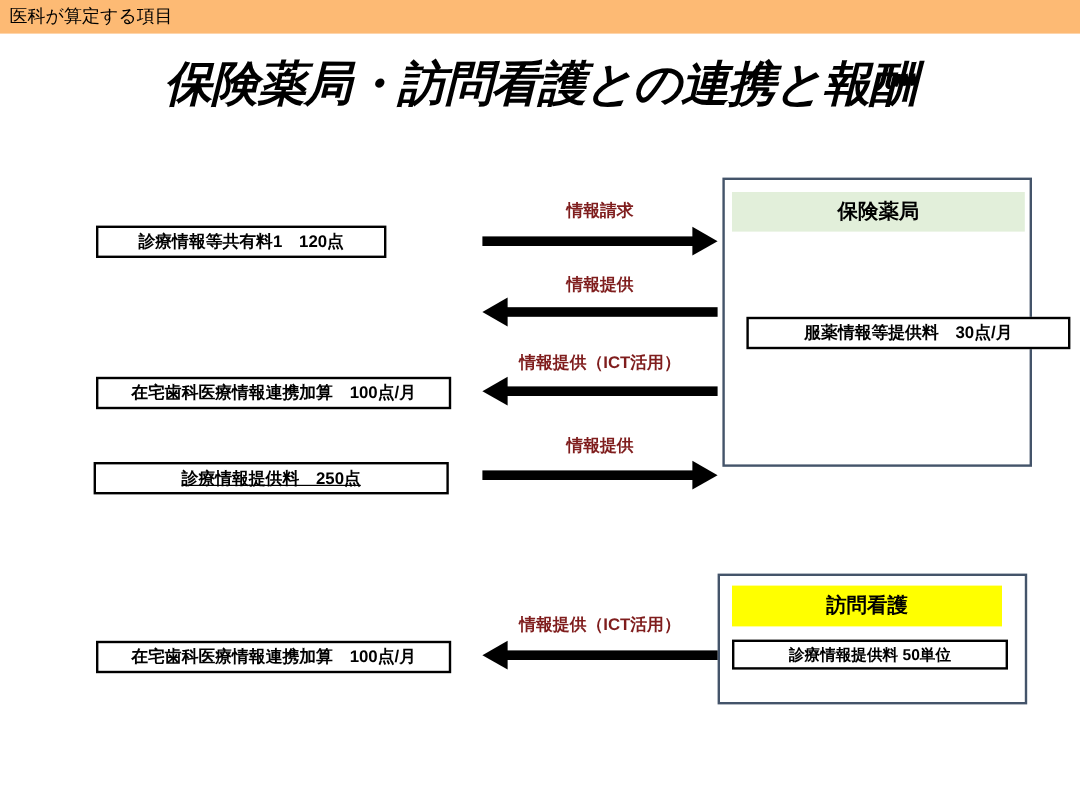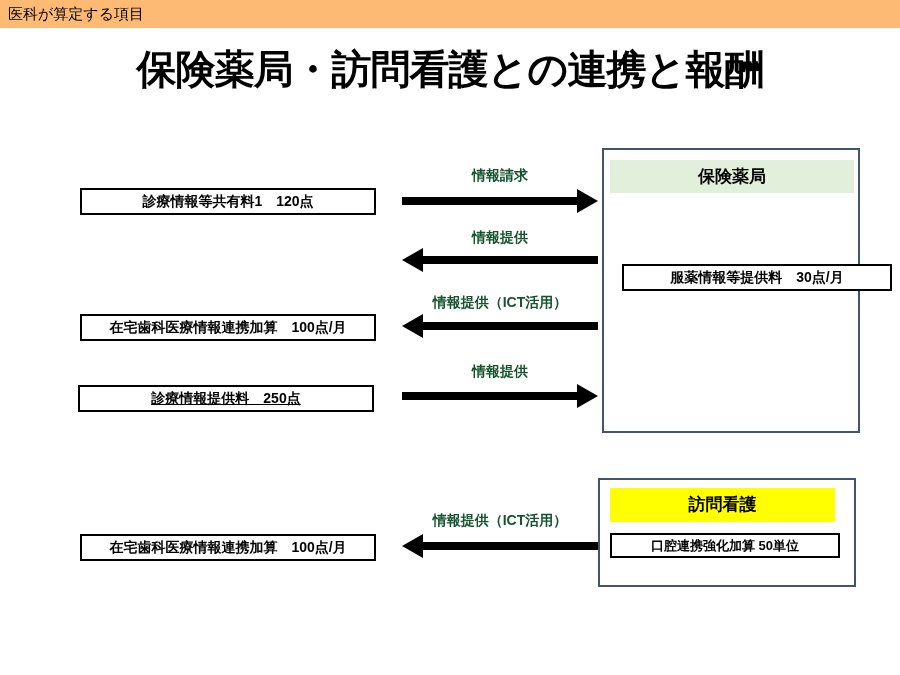--- a/index.html
+++ b/index.html
@@ -15,26 +15,27 @@
     position:absolute; left:0; top:0; width:900px; height:28px;
     background:#A9D18E; font-size:15px; line-height:28px; padding-left:8px;
     color:#000;
   }
 
   
   .title {
     position:absolute; left:0; top:42px; width:900px; text-align:center;
     font-size:40px; font-weight:bold; letter-spacing:-1px; color:#000;
     white-space:nowrap;
+    font-style:italic;
   }
 
   
   .big-box { position:absolute; background:#fff; border:2px solid #44546A; }
   .dental-box   { left:65px;  top:118px; width:335px; height:538px; }
-  .pharmacy-box { left:602px; top:148px; width:258px; height:285px; }
+  .pharmacy-box { left:602px; top:148px; width:258px; height:241px; }
   .nursing-box  { left:598px; top:478px; width:258px; height:109px; }
 
   
   .dental-header {
     position:absolute; left:0; top:0; right:0; height:28px;
     background:#4472C4; color:#fff; font-size:17px; font-weight:bold;
     text-align:center; line-height:28px;
   }
   .pharmacy-header {
     position:absolute; left:6px; top:10px; width:244px; height:33px;
@@ -46,31 +47,31 @@
     background:#FFFF00; color:#000; font-size:17px; font-weight:bold;
     text-align:center; line-height:34px;
   }
 
   
   .item-box {
     position:absolute; background:#fff; border:2px solid #000;
     font-size:14px; font-weight:bold; text-align:center; color:#000;
     display:flex; align-items:center; justify-content:center; white-space:nowrap;
   }
-  .fee1 { left:80px;  top:188px; width:296px; height:27px; }
+  .fee1 { left:80px;  top:188px; width:242px; height:27px; }
   .fee2 { left:80px;  top:314px; width:296px; height:27px; }
   .fee3 { left:78px;  top:385px; width:296px; height:27px;text-decoration:underline; }
   .fee4 { left:80px;  top:534px; width:296px; height:27px; }
   .pharmacy-fee { left:622px; top:264px; width:270px; height:27px; }
   .nursing-fee  { left:610px; top:533px; width:230px; height:25px; font-size:13px; }
 
   
   .arrow-label {
     position:absolute; left:402px; width:196px; text-align:center;
-    font-size:14px; font-weight:bold; color:#14532d; white-space:nowrap;
+    font-size:14px; font-weight:bold; color:#7f1d1d; white-space:nowrap;
   }
   .lbl1 { top:167px; }
   .lbl2 { top:229px; }
   .lbl3 { top:294px; }
   .lbl4 { top:363px; }
   .lbl5 { top:512px; }
 
   .arrow { position:absolute; left:402px; width:196px; height:24px; }
   .ar1 { top:189px; }
   .ar2 { top:248px; }
@@ -101,21 +102,21 @@
   <div class="item-box fee4">在宅歯科医療情報連携加算　100点/月</div>
 
   <div class="big-box pharmacy-box">
     <div class="pharmacy-header" style="background: rgb(226, 239, 218);">保険薬局</div>
   </div>
   <div class="item-box pharmacy-fee">服薬情報等提供料　30点/月</div>
 
   <div class="big-box nursing-box">
     <div class="nursing-header" style="background: rgb(255, 255, 0);">訪問看護</div>
   </div>
-  <div class="item-box nursing-fee">口腔連携強化加算 50単位</div>
+  <div class="item-box nursing-fee">診療情報提供料 50単位</div>
 
   <div class="arrow-label lbl1">情報請求</div>
   <div class="arrow right ar1">
     <div class="shaft"></div>
     <div class="head"></div>
   </div>
 
   <div class="arrow-label lbl2">情報提供</div>
   <div class="arrow left ar2">
     <div class="shaft"></div>

